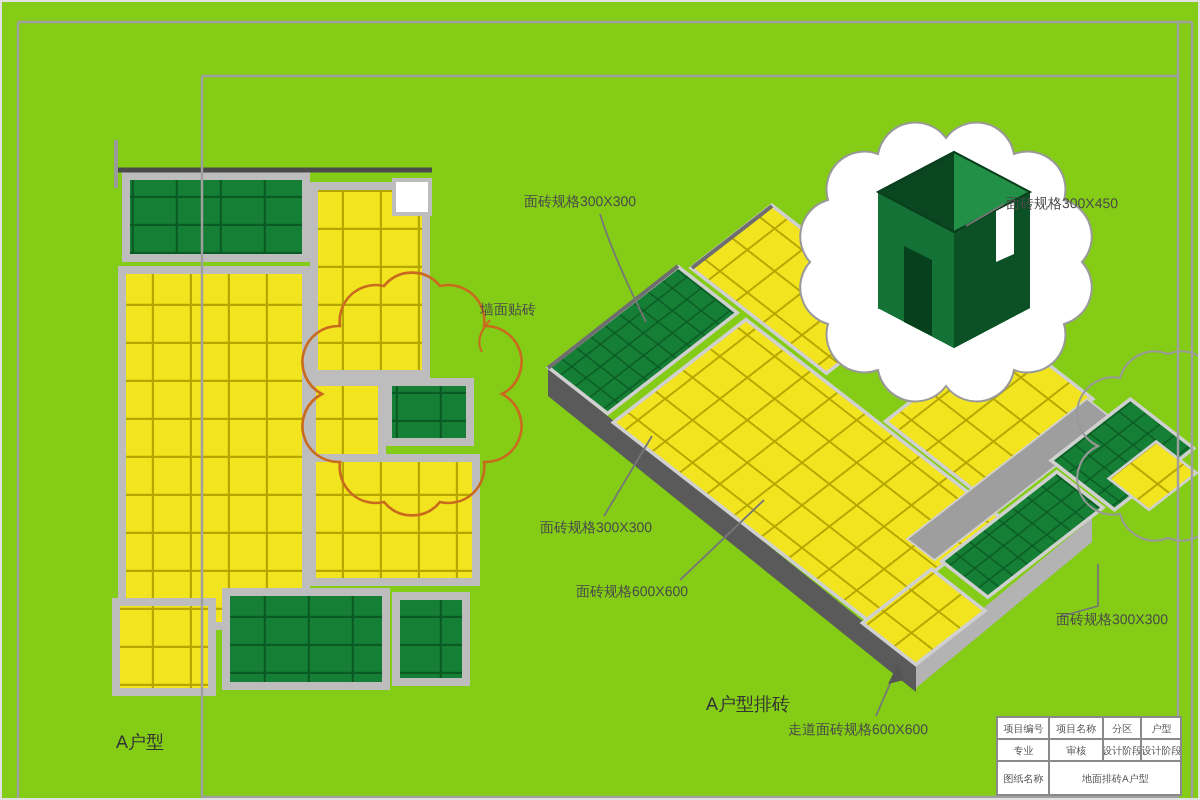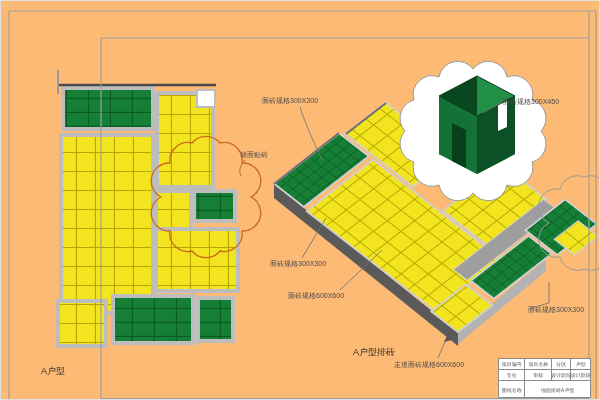--- a/index.html
+++ b/index.html
@@ -1,16 +1,16 @@
 <!DOCTYPE html>
 <html><head>
 <meta charset="utf-8">
 <style>
   html,body{margin:0;padding:0;background:#fff;}
-  #app{position:relative;width:600px;height:400px;background:#fdba74;overflow:hidden;
+  #app{position:relative;width:600px;height:400px;background:#84cc16;overflow:hidden;
        font-family:"Liberation Sans",sans-serif;border:1px solid #e2e2e2;box-sizing:border-box;}
   svg{position:absolute;left:0;top:0;}
   .lbl{position:absolute;font-size:7px;color:#4a4a4a;white-space:nowrap;letter-spacing:0px;}
   .title{position:absolute;font-size:9px;color:#333;white-space:nowrap;}
   
   #tblock{position:absolute;left:497px;top:357px;width:93px;height:40px;
           border:0.8px solid #8a8a8a;box-sizing:border-box;font-size:5px;color:#555;background:#fff;}
   #tblock .row{display:flex;width:100%;}
   #tblock .cell{border-right:0.6px solid #8a8a8a;border-bottom:0.6px solid #8a8a8a;
                 box-sizing:border-box;overflow:hidden;white-space:nowrap;
@@ -120,21 +120,21 @@
 
   <div class="lbl" style="left:261px;top:95px;">面砖规格300X300</div>
   <div class="lbl" style="left:502px;top:96px;">面砖规格300X450</div>
   <div class="lbl" style="left:239px;top:149px;">墙面贴砖</div>
   <div class="lbl" style="left:269px;top:258px;">面砖规格300X300</div>
   <div class="lbl" style="left:287px;top:290px;">面砖规格600X600</div>
   <div class="lbl" style="left:527px;top:304px;">面砖规格300X300</div>
   <div class="lbl" style="left:393px;top:359px;">走道面砖规格600X600</div>
 
   <div class="title" style="left:352px;top:345px;">A户型排砖</div>
-  <div class="title" style="left:40px;top:364px;">A户型</div>
+  <div class="title" style="left:57px;top:364px;">A户型</div>
 
   <div id="tblock">
     <div class="row">
       <div class="cell c1">项目编号</div>
       <div class="cell c2">项目名称</div>
       <div class="cell c3">分区</div>
       <div class="cell c4">户型</div>
     </div>
     <div class="row">
       <div class="cell c1">专业</div>

